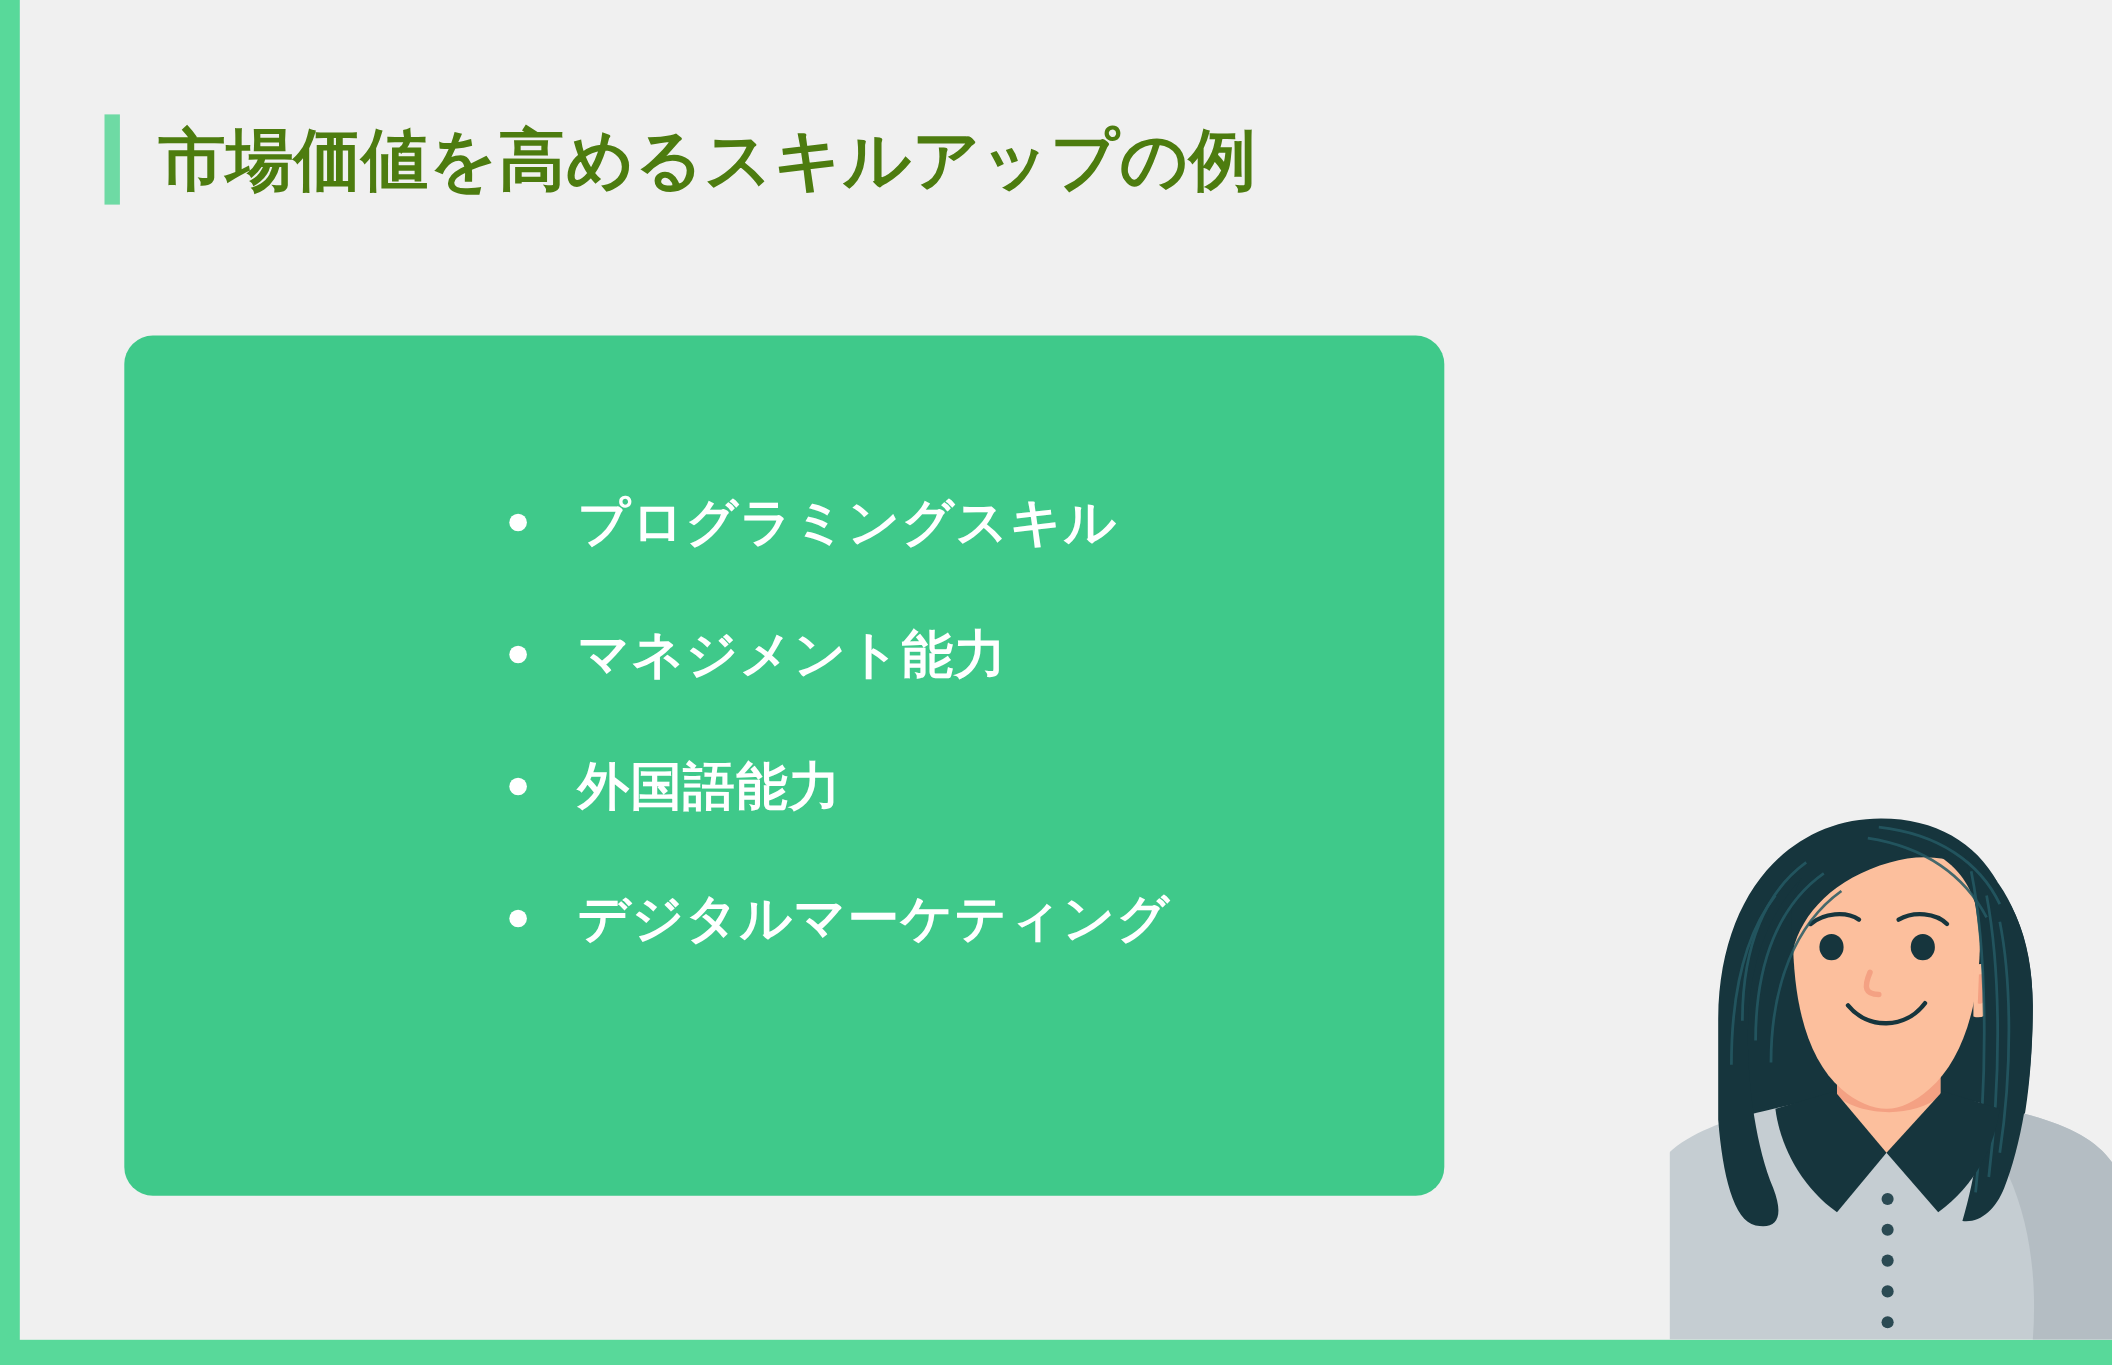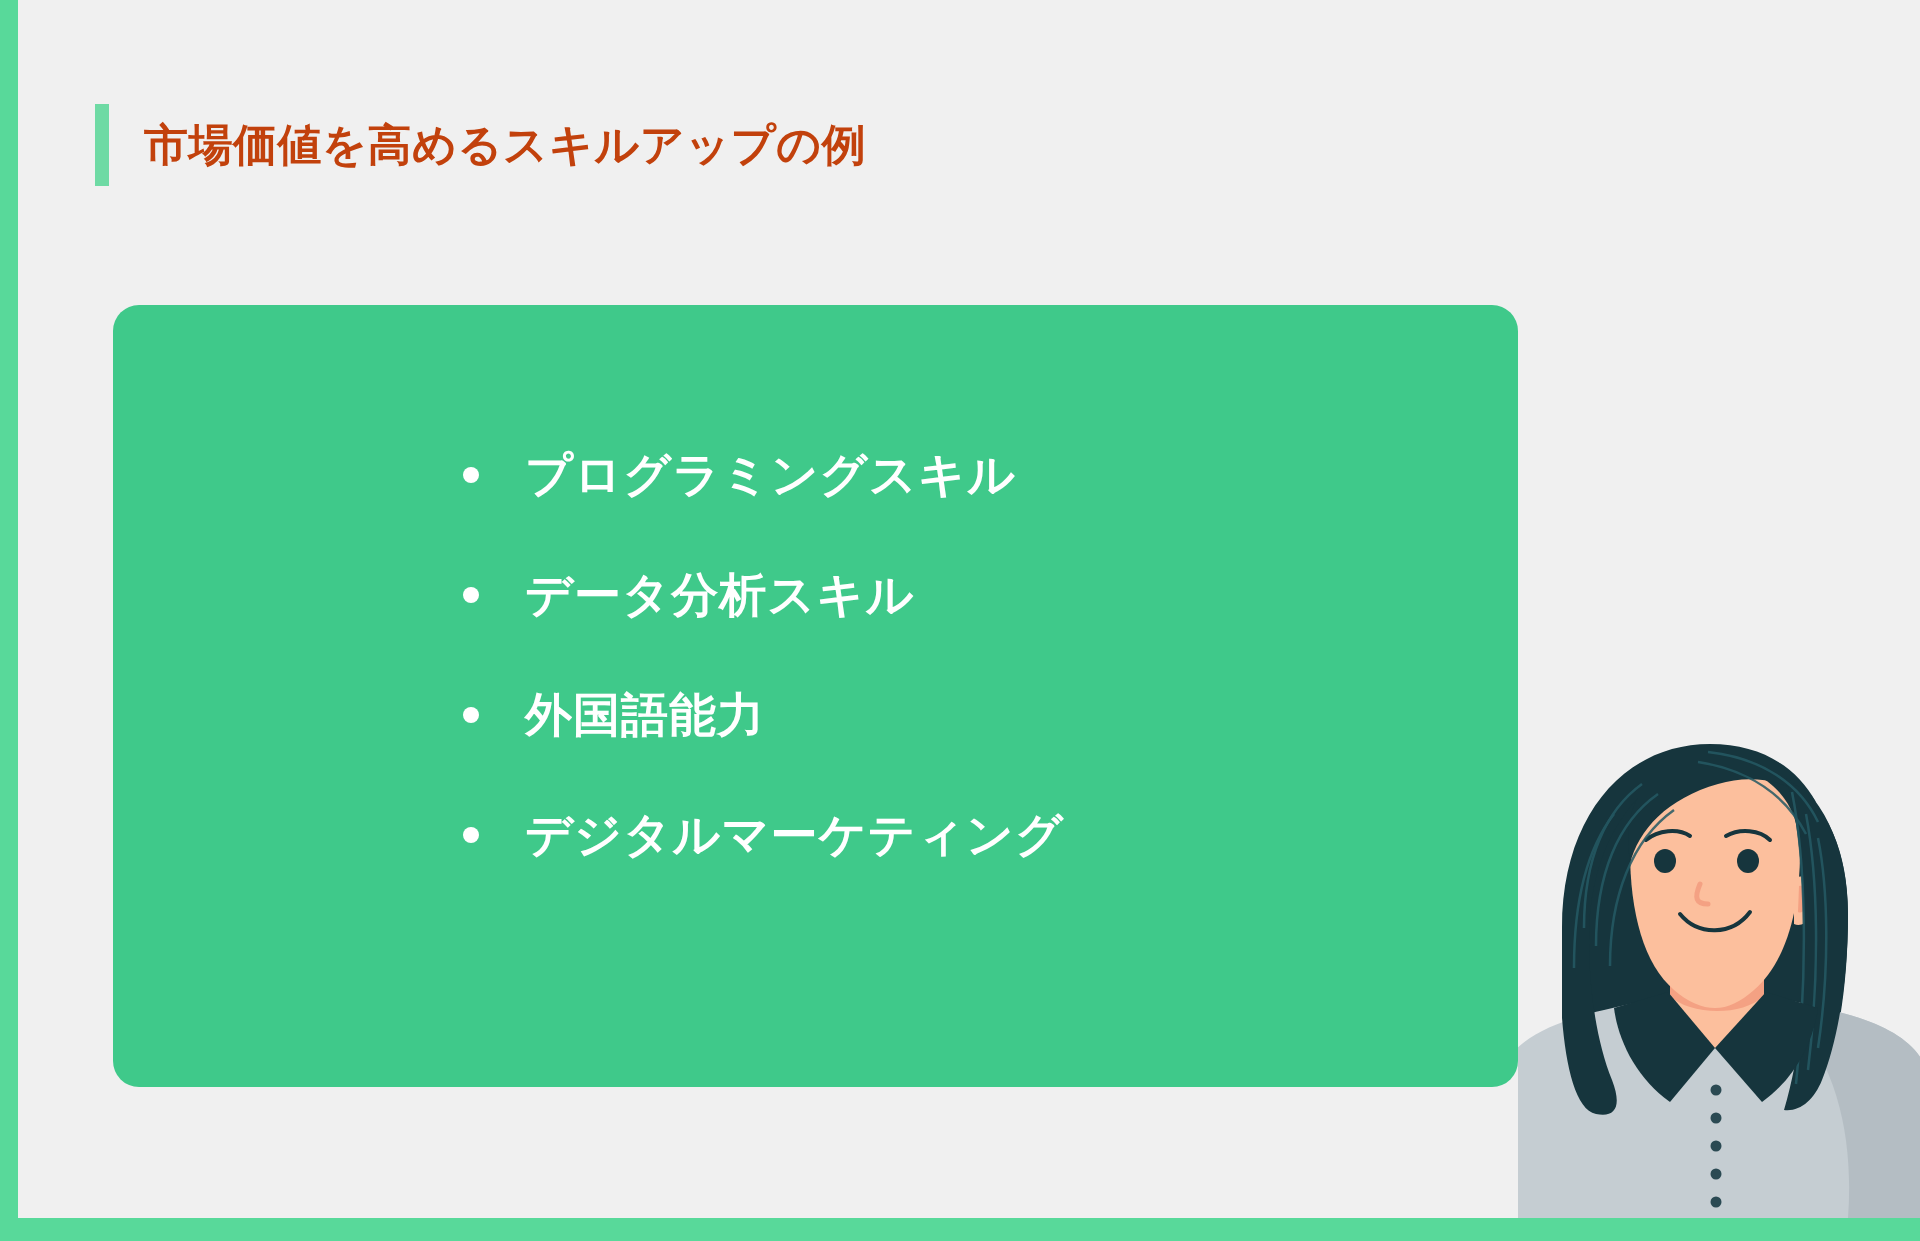--- a/index.html
+++ b/index.html
@@ -22,32 +22,32 @@
     left:77px; top:104px;
     display:flex; align-items:stretch;
   }
   .title-bar{
     width:14px; height:82px;
     background:#6edaa4;
     flex:0 0 auto;
   }
   .title-text{
     margin-left:35px;
-    font-size:44px;
+    font-size:61px;
     font-weight:bold;
-    color:#c2410c;
+    color:#4d7c0f;
     letter-spacing:0.5px;
     line-height:82px;
     white-space:nowrap;
   }
   
   .card{
     position:absolute;
     left:95px; top:305px;
-    width:1405px; height:782px;
+    width:1200px; height:782px;
     background:#3fc98a;
     border-radius:26px;
   }
   .bullet-list{
     position:absolute;
     left:350px; top:110px;
     margin:0; padding:0;
     list-style:none;
   }
   .bullet-item{
@@ -88,21 +88,21 @@
   </div>
 
   <div class="card">
     <ul class="bullet-list">
       <li class="bullet-item">
         <span class="bullet-dot"></span>
         <span class="bullet-label">プログラミングスキル</span>
       </li>
       <li class="bullet-item">
         <span class="bullet-dot"></span>
-        <span class="bullet-label">データ分析スキル</span>
+        <span class="bullet-label">マネジメント能力</span>
       </li>
       <li class="bullet-item">
         <span class="bullet-dot"></span>
         <span class="bullet-label">外国語能力</span>
       </li>
       <li class="bullet-item">
         <span class="bullet-dot"></span>
         <span class="bullet-label">デジタルマーケティング</span>
       </li>
     </ul>

